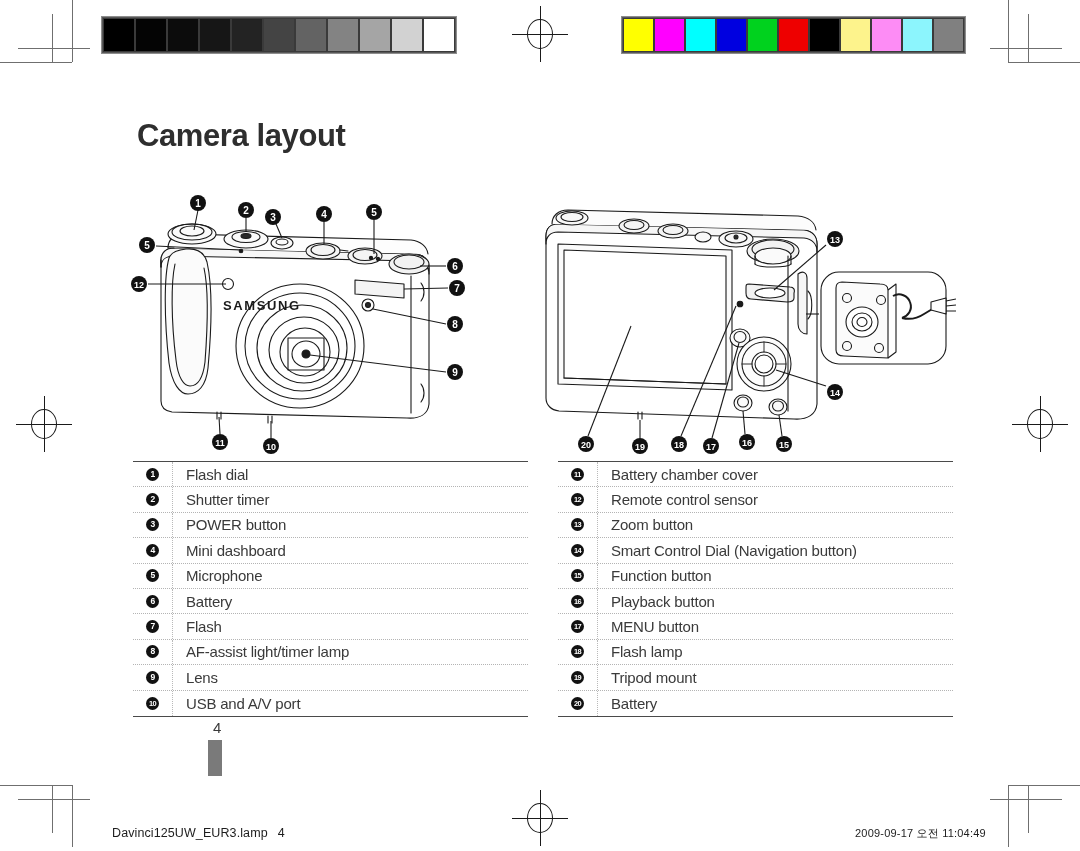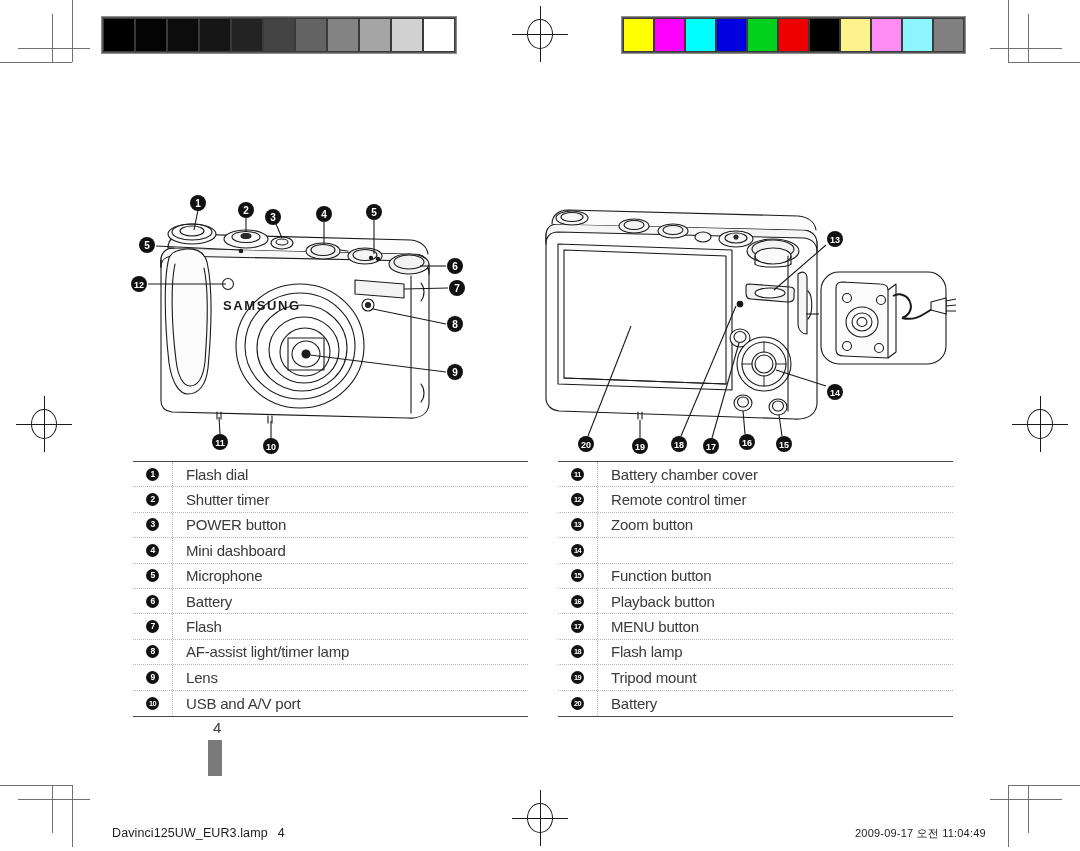--- a/index.html
+++ b/index.html
@@ -147,20 +147,21 @@
     <span style="background:#0000e0"></span>
     <span style="background:#00d21e"></span>
     <span style="background:#ee0000"></span>
     <span style="background:#000000"></span>
     <span style="background:#fdf38c"></span>
     <span style="background:#fd8cf5"></span>
     <span style="background:#8cf5fd"></span>
     <span style="background:#808080"></span>
   </div>
 
+  <div class="title">Camera layout</div>
 
   <svg class="figure fig-front" viewBox="0 0 360 268">
     <g fill="none" stroke="#1a1a1a" stroke-width="1.1" stroke-linejoin="round" stroke-linecap="round">
 
       <path d="M33 72 L33 213 C33 219 37 223 44 224 L279 230 C292 231 300 226 301 216 L301 80
                C301 72 296 67 288 66 L46 60 C38 60 33 65 33 72 Z" fill="#ffffff"></path>
 
       <path d="M33 72 C33 65 38 60 46 60 L288 66 C296 67 301 72 301 80
                L301 86 C301 79 296 74 288 73 L46 68 C38 68 33 72 33 79 Z" fill="#f7f7f7"></path>
       <path d="M33 79 L33 72"></path>
@@ -445,32 +446,33 @@
     <div class="legend-row">
       <div class="lg-num">
           <span class="badge wide">11</span>
         </div>
       <div class="lg-label">Battery chamber cover</div>
     </div>
     <div class="legend-row">
       <div class="lg-num">
           <span class="badge wide">12</span>
         </div>
-      <div class="lg-label">Remote control timer</div>
+      <div class="lg-label">Remote control sensor</div>
     </div>
     <div class="legend-row">
       <div class="lg-num">
           <span class="badge wide">13</span>
         </div>
       <div class="lg-label">Zoom button</div>
     </div>
     <div class="legend-row">
       <div class="lg-num">
           <span class="badge wide">14</span>
         </div>
+      <div class="lg-label">Smart Control Dial (Navigation button)</div>
     </div>
     <div class="legend-row">
       <div class="lg-num">
           <span class="badge wide">15</span>
         </div>
       <div class="lg-label">Function button</div>
     </div>
     <div class="legend-row">
       <div class="lg-num">
           <span class="badge wide">16</span>

